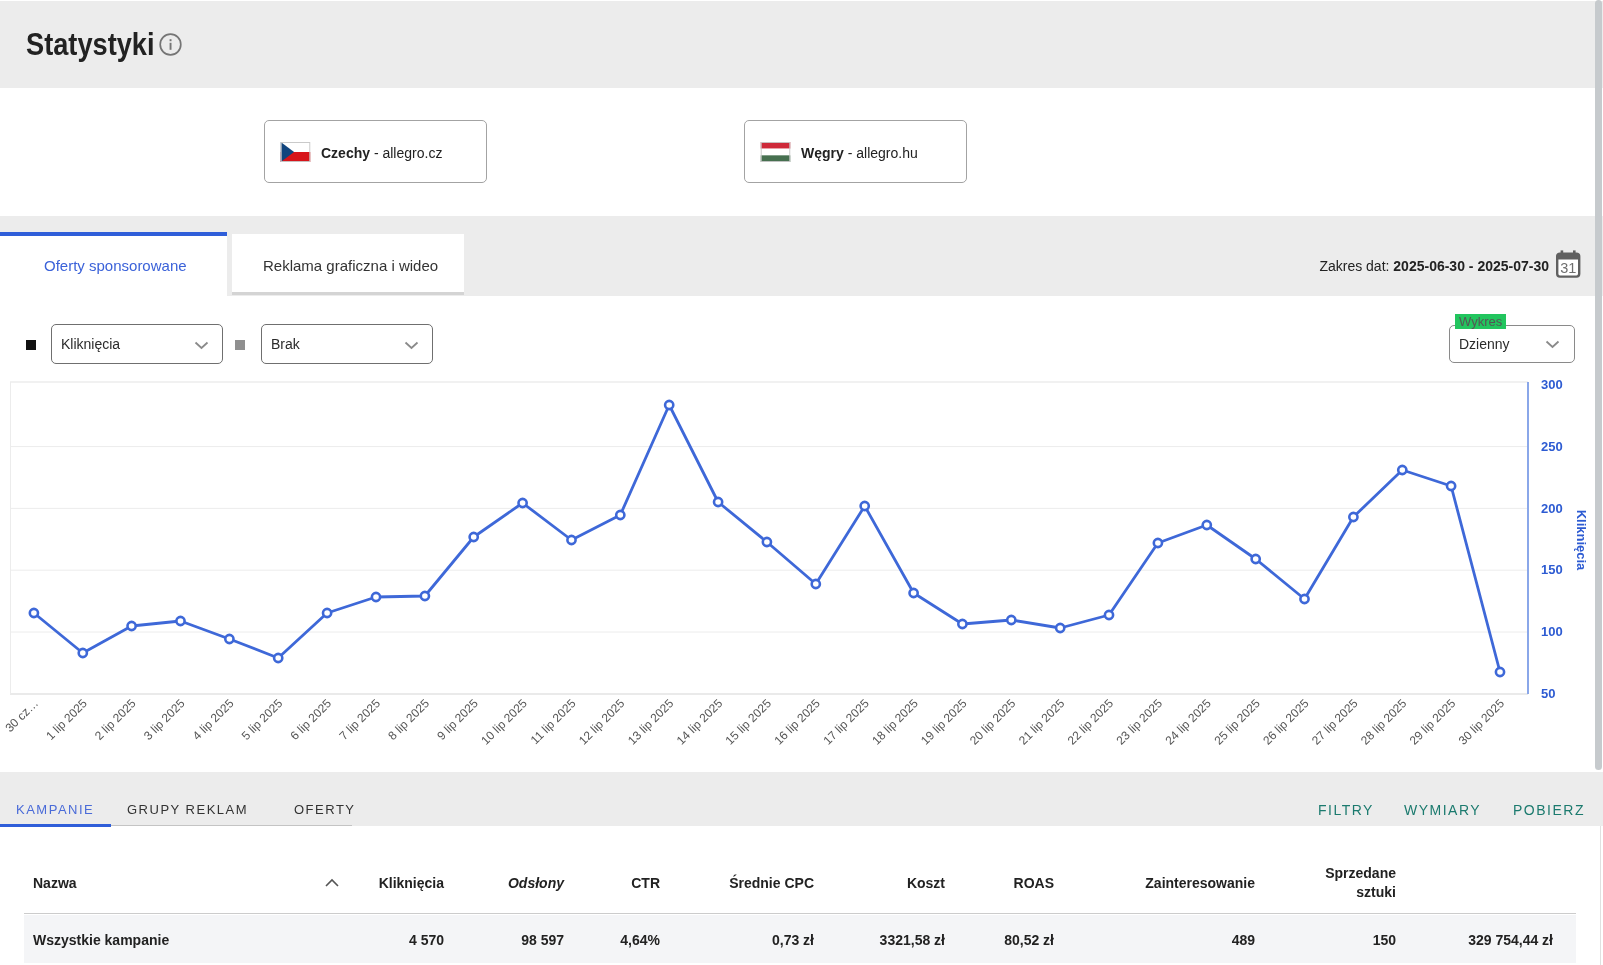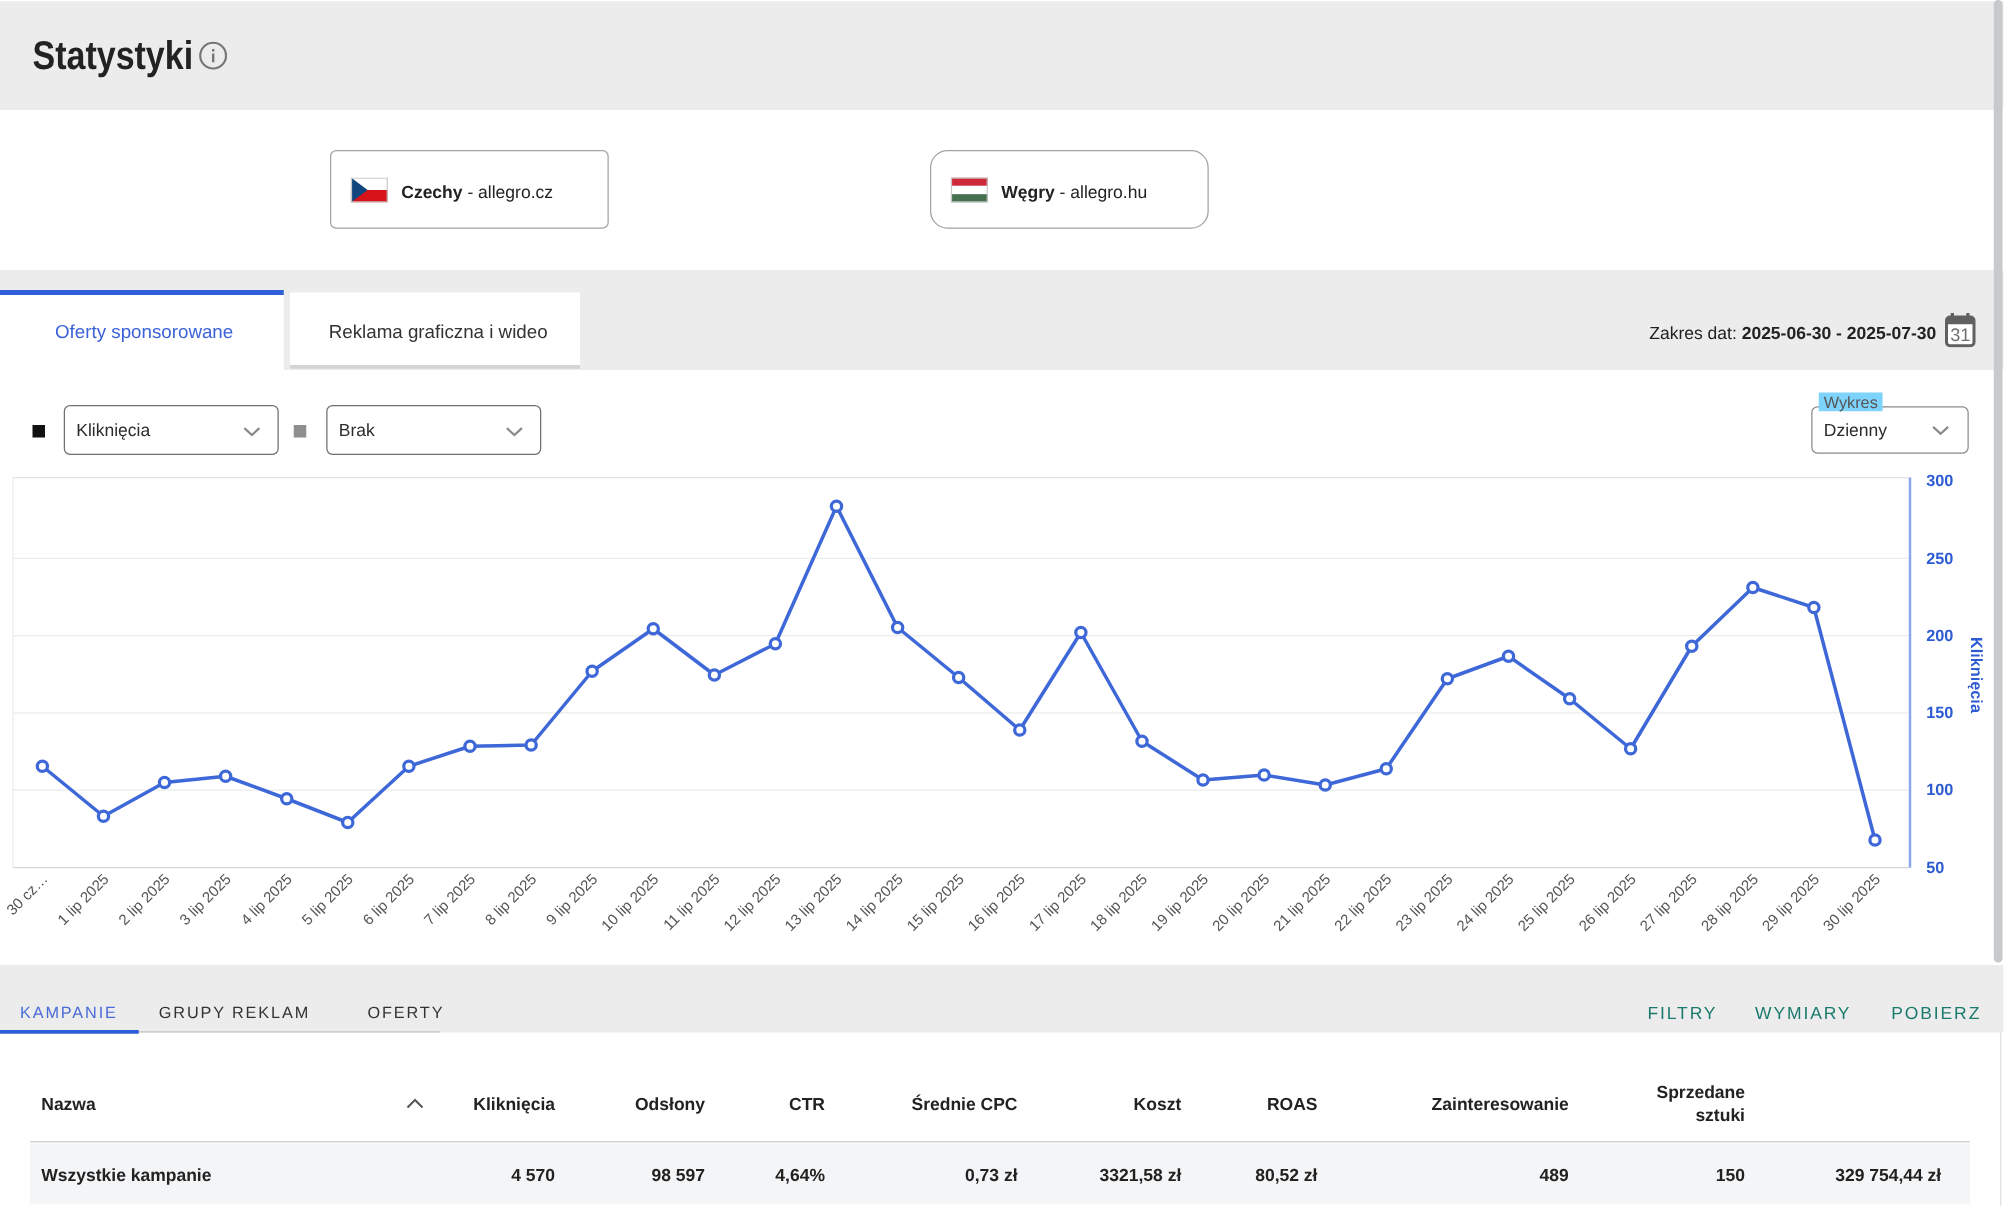--- a/index.html
+++ b/index.html
@@ -43,21 +43,21 @@
 
   <div class="btn-country" style="left:264px;">
     <svg class="flag" width="31" height="20" viewBox="0 0 31 21">
       <rect width="31" height="10.5" fill="#fff"></rect>
       <rect y="10.5" width="31" height="10.5" fill="#d7141a"></rect>
       <path d="M0,0 L14,10.5 L0,21 Z" fill="#11457e"></path>
       <rect x="0.5" y="0.5" width="30" height="20" fill="none" stroke="#c8c8c8" stroke-width="1"></rect>
     </svg>
     <span class="txt"><b>Czechy</b> - allegro.cz</span>
   </div>
-  <div class="btn-country" style="left:744px;border-radius:14px;">
+  <div class="btn-country" style="left:744px;">
     <svg class="flag" width="31" height="20" viewBox="0 0 31 21">
       <rect width="31" height="7" fill="#ce2939"></rect>
       <rect y="7" width="31" height="7" fill="#fff"></rect>
       <rect y="14" width="31" height="7" fill="#477050"></rect>
       <rect x="0.5" y="0.5" width="30" height="20" fill="none" stroke="#c8c8c8" stroke-width="1"></rect>
     </svg>
     <span class="txt"><b>Węgry</b> - allegro.hu</span>
   </div>
 
   <div class="abs band" style="top:216px;height:80px;"></div>
@@ -82,21 +82,21 @@
       </svg>
   </div>
   <div class="sq" style="left:235px;top:340px;background:#8f8f8f;"></div>
   <div class="select" style="left:261px;">Brak
     <svg class="chev" width="15" height="9" viewBox="0 0 15 9">
         <path d="M1.5 1.5 L7.5 7 L13.5 1.5" fill="none" stroke="#8a8a8a" stroke-width="1.8"></path>
       </svg>
   </div>
 
   <div class="abs" style="left:1449px;top:325px;width:126px;height:38px;border:1px solid #8a8a8a;border-radius:5px;"></div>
-  <div class="abs" style="left:1455px;top:314px;font-size:13px;color:#555;background:#7dd3fc;padding:0 4px;">Wykres</div>
+  <div class="abs" style="left:1455px;top:314px;font-size:13px;color:#555;background:#22c55e;padding:0 4px;">Wykres</div>
   <div class="abs" style="left:1459px;top:336px;font-size:14px;color:#2b2b2b;">Dzienny</div>
   <svg class="abs" style="left:1545px;top:340px;" width="15" height="9" viewBox="0 0 15 9">
       <path d="M1.5 1.5 L7.5 7 L13.5 1.5" fill="none" stroke="#8a8a8a" stroke-width="1.8"></path>
     </svg>
 
   <svg class="abs" style="left:0;top:370px;" width="1603" height="402" viewBox="0 0 1603 402">
     <line x1="10" y1="12" x2="1528" y2="12" stroke="#e3e3e3" stroke-width="1"></line>
     <line x1="10" y1="76.6" x2="1528" y2="76.6" stroke="#ececec" stroke-width="1"></line>
     <line x1="10" y1="138.4" x2="1528" y2="138.4" stroke="#ececec" stroke-width="1"></line>
     <line x1="10" y1="200.2" x2="1528" y2="200.2" stroke="#ececec" stroke-width="1"></line>
@@ -190,21 +190,21 @@
   <div class="abs" style="left:0;top:824px;width:111px;height:3px;background:#2f5ed9;"></div>
   <div class="link-teal" style="left:1318px;">FILTRY</div>
   <div class="link-teal" style="left:1404px;">WYMIARY</div>
   <div class="link-teal" style="left:1513px;">POBIERZ</div>
 
   <div class="th" style="left:33px;top:875px;">Nazwa</div>
   <svg class="abs" style="left:324px;top:878px;" width="16" height="10" viewBox="0 0 16 10">
       <path d="M2 8 L8 2 L14 8" fill="none" stroke="#555" stroke-width="1.6"></path>
     </svg>
   <div class="th r" style="left:244px;top:875px;width:200px;">Kliknięcia</div>
-  <div class="th r" style="left:364px;top:875px;width:200px;">Odsłony</div>
+  <div class="th r" style="left:364px;top:875px;width:200px;font-style:italic;">Odsłony</div>
   <div class="th r" style="left:460px;top:875px;width:200px;">CTR</div>
   <div class="th r" style="left:614px;top:875px;width:200px;">Średnie CPC</div>
   <div class="th r" style="left:745px;top:875px;width:200px;">Koszt</div>
   <div class="th r" style="left:854px;top:875px;width:200px;">ROAS</div>
   <div class="th r" style="left:1055px;top:875px;width:200px;">Zainteresowanie</div>
   <div class="th r" style="left:1196px;top:864px;width:200px;line-height:19px;">Sprzedane<br>sztuki</div>
   <div class="abs" style="left:24px;top:913px;width:1552px;height:1px;background:#ccc;"></div>
   <div class="abs" style="left:24px;top:915px;width:1552px;height:48px;background:#f4f5f7;"></div>
   <div class="td" style="left:33px;top:932px;">Wszystkie kampanie</div>
   <div class="td r" style="left:244px;top:932px;width:200px;">4 570</div>

